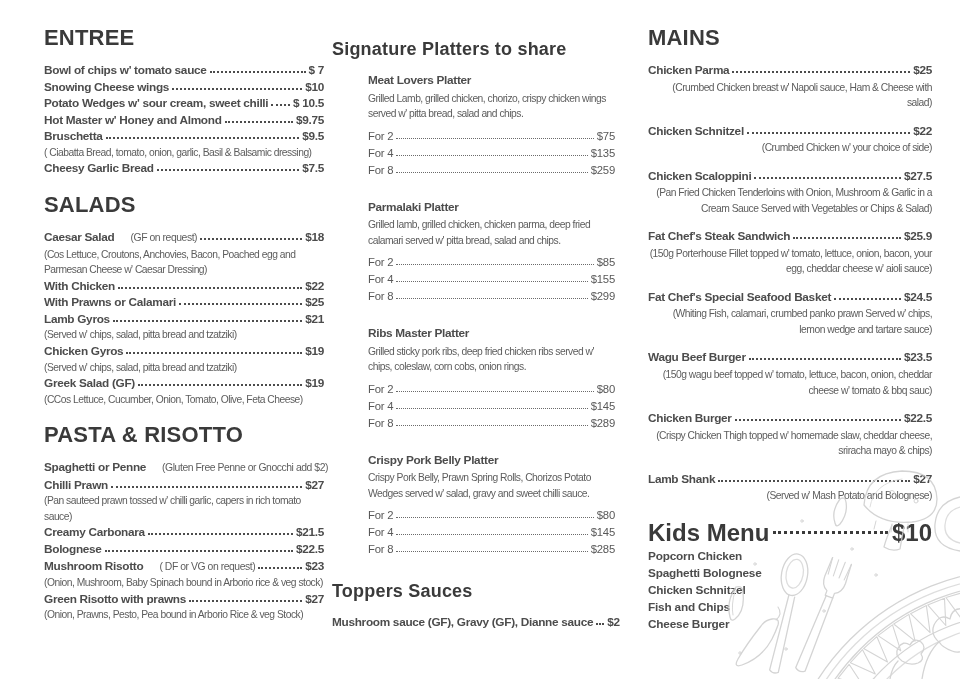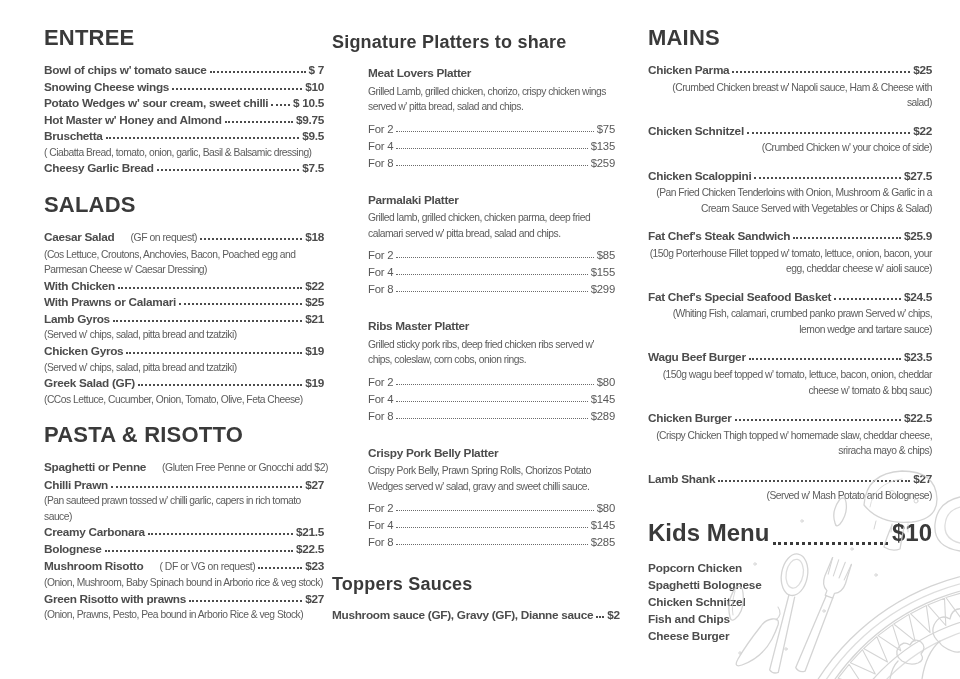--- a/index.html
+++ b/index.html
@@ -1,20 +1,20 @@
 <!DOCTYPE html>
 <html><head>
 <meta charset="utf-8">
 <style>
   html,body{margin:0;padding:0;background:#ffffff;}
   .page{position:relative;width:960px;height:679px;background:#ffffff;overflow:hidden;
         font-family:"Liberation Sans",sans-serif;color:#4c4c4c;}
   .col{position:absolute;top:26px;}
   .col-left{left:44px;width:280px;}
-  .col-mid{left:332px;width:283px;top:31px;}
+  .col-mid{left:332px;width:283px;top:38px;}
   .col-right{left:648px;width:284px;}
   .sec{margin-bottom:16px;}
   .sec-title{font-size:22px;line-height:24px;font-weight:bold;color:#3a3a3a;
              letter-spacing:0.2px;margin:0 0 12px 0;}
   .mid-title{font-size:18px;line-height:22px;}
   
   .row{display:flex;align-items:baseline;font-size:11.8px;line-height:16.6px;
        font-weight:bold;color:#4c4c4c;letter-spacing:-0.3px;}
   .nm{white-space:nowrap;}
   .note{font-weight:normal;color:#5e5e5e;font-size:10.4px;letter-spacing:-0.45px;
@@ -28,22 +28,22 @@
   .group{margin-bottom:20px;margin-left:36px;}
   .group .desc{margin:2px 0 6px 0;}
   .size-row{display:flex;align-items:baseline;font-size:11.3px;line-height:17px;
             font-weight:normal;color:#585858;letter-spacing:-0.2px;}
   .size-row .dots{border-bottom:1.5px dotted #6a6a6a;}
   
   .main-item{margin-bottom:12px;text-align:right;}
   .main-item .desc{margin-top:1px;}
   
   .kids{margin-top:14px;}
-  .kids-title-row{display:flex;align-items:flex-end;font-size:24px;line-height:30px;
-                  font-weight:bold;color:#3a3a3a;margin-bottom:12px;}
+  .kids-title-row{display:flex;align-items:center;font-size:24px;line-height:30px;
+                  font-weight:bold;color:#3a3a3a;margin-bottom:0;}
   .kids-title-row .dots{height:5px;border-bottom:3.5px dotted #3a3a3a;margin:0 4px;
                         transform:translateY(-3px);}
   .kids-item{font-size:11.8px;line-height:17px;font-weight:bold;color:#4c4c4c;
              letter-spacing:-0.2px;}
   .toppers{margin-top:22px;}
   
   .sketch{position:absolute;right:0;bottom:0;width:420px;height:330px;pointer-events:none;}
   .sketch svg{display:block;}
 </style>
 </head>

